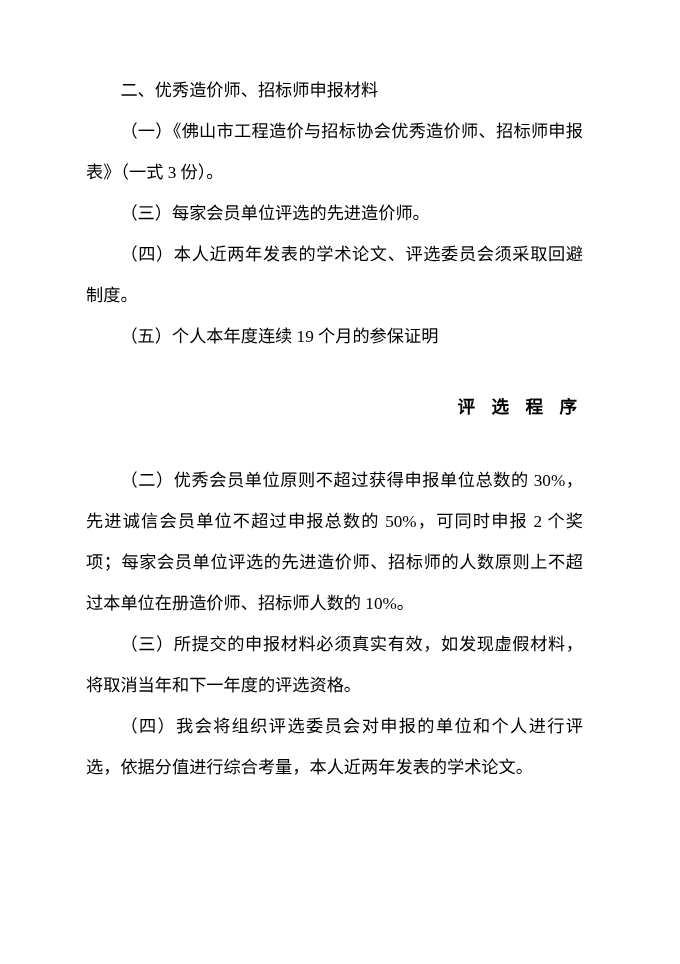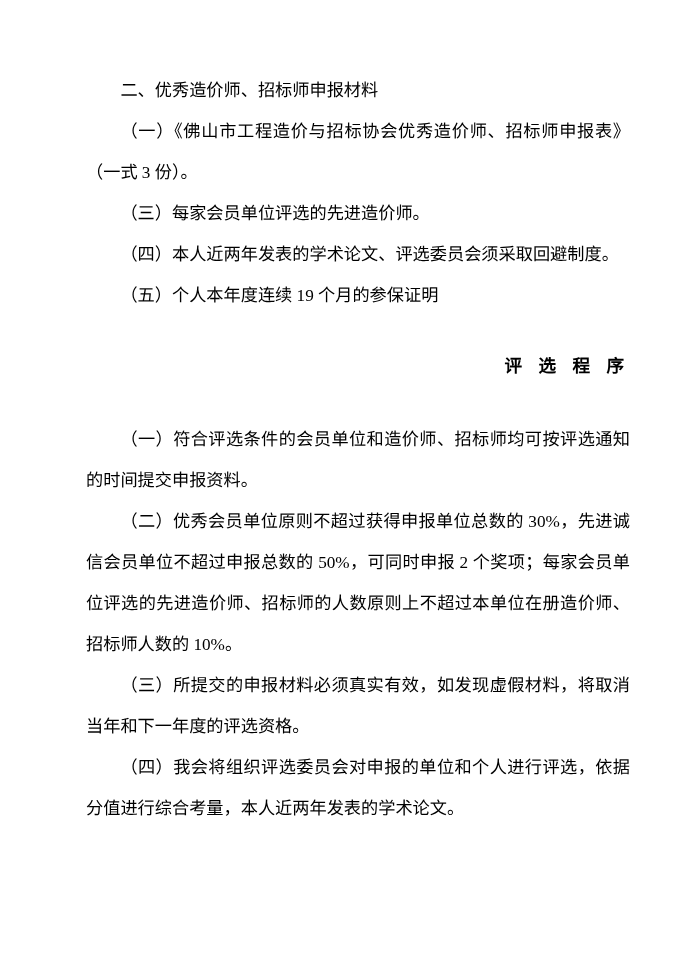--- a/index.html
+++ b/index.html
@@ -14,21 +14,21 @@
     overflow: hidden;
     font-family: "Liberation Serif", "DejaVu Serif", serif;
     color: #000000;
   }
   .page {
     position: relative;
     width: 680px;
     height: 964px;
     background: #ffffff;
     box-sizing: border-box;
-    padding: 70px 50px 40px 86px;
+    padding: 70px 97px 40px 86px;
   }
   .doc-body {
     font-size: 17.2px;
     line-height: 41px;
     text-align: justify;
     text-justify: inter-ideograph;
   }
   .para {
     margin: 0;
     text-indent: 2em;
@@ -64,19 +64,18 @@
     <p class="para">（三）每家会员单位评选的先进造价师。</p>
     <p class="para">（四）本人近两年发表的学术论文、评选委员会须采取回避制度。</p>
     <p class="para">（五）个人本年度连续 19 个月的参保证明</p>
 
     <div class="gap-before-title"></div>
 
     <p class="section-title">评 选 程 序</p>
 
     <div class="gap-after-title"></div>
 
-    <p class="para">（一）符合评选条件的会员单位和造价师、招标师均可按评选通知的时间提交申报资料。</p>
     <p class="para">（二）优秀会员单位原则不超过获得申报单位总数的 30%，先进诚信会员单位不超过申报总数的 50%，可同时申报 2 个奖项；每家会员单位评选的先进造价师、招标师的人数原则上不超过本单位在册造价师、招标师人数的 10%。</p>
     <p class="para">（三）所提交的申报材料必须真实有效，如发现虚假材料，将取消当年和下一年度的评选资格。</p>
     <p class="para">（四）我会将组织评选委员会对申报的单位和个人进行评选，依据分值进行综合考量，本人近两年发表的学术论文。</p>
 
   </div>
 </div>
 
 </body></html>

